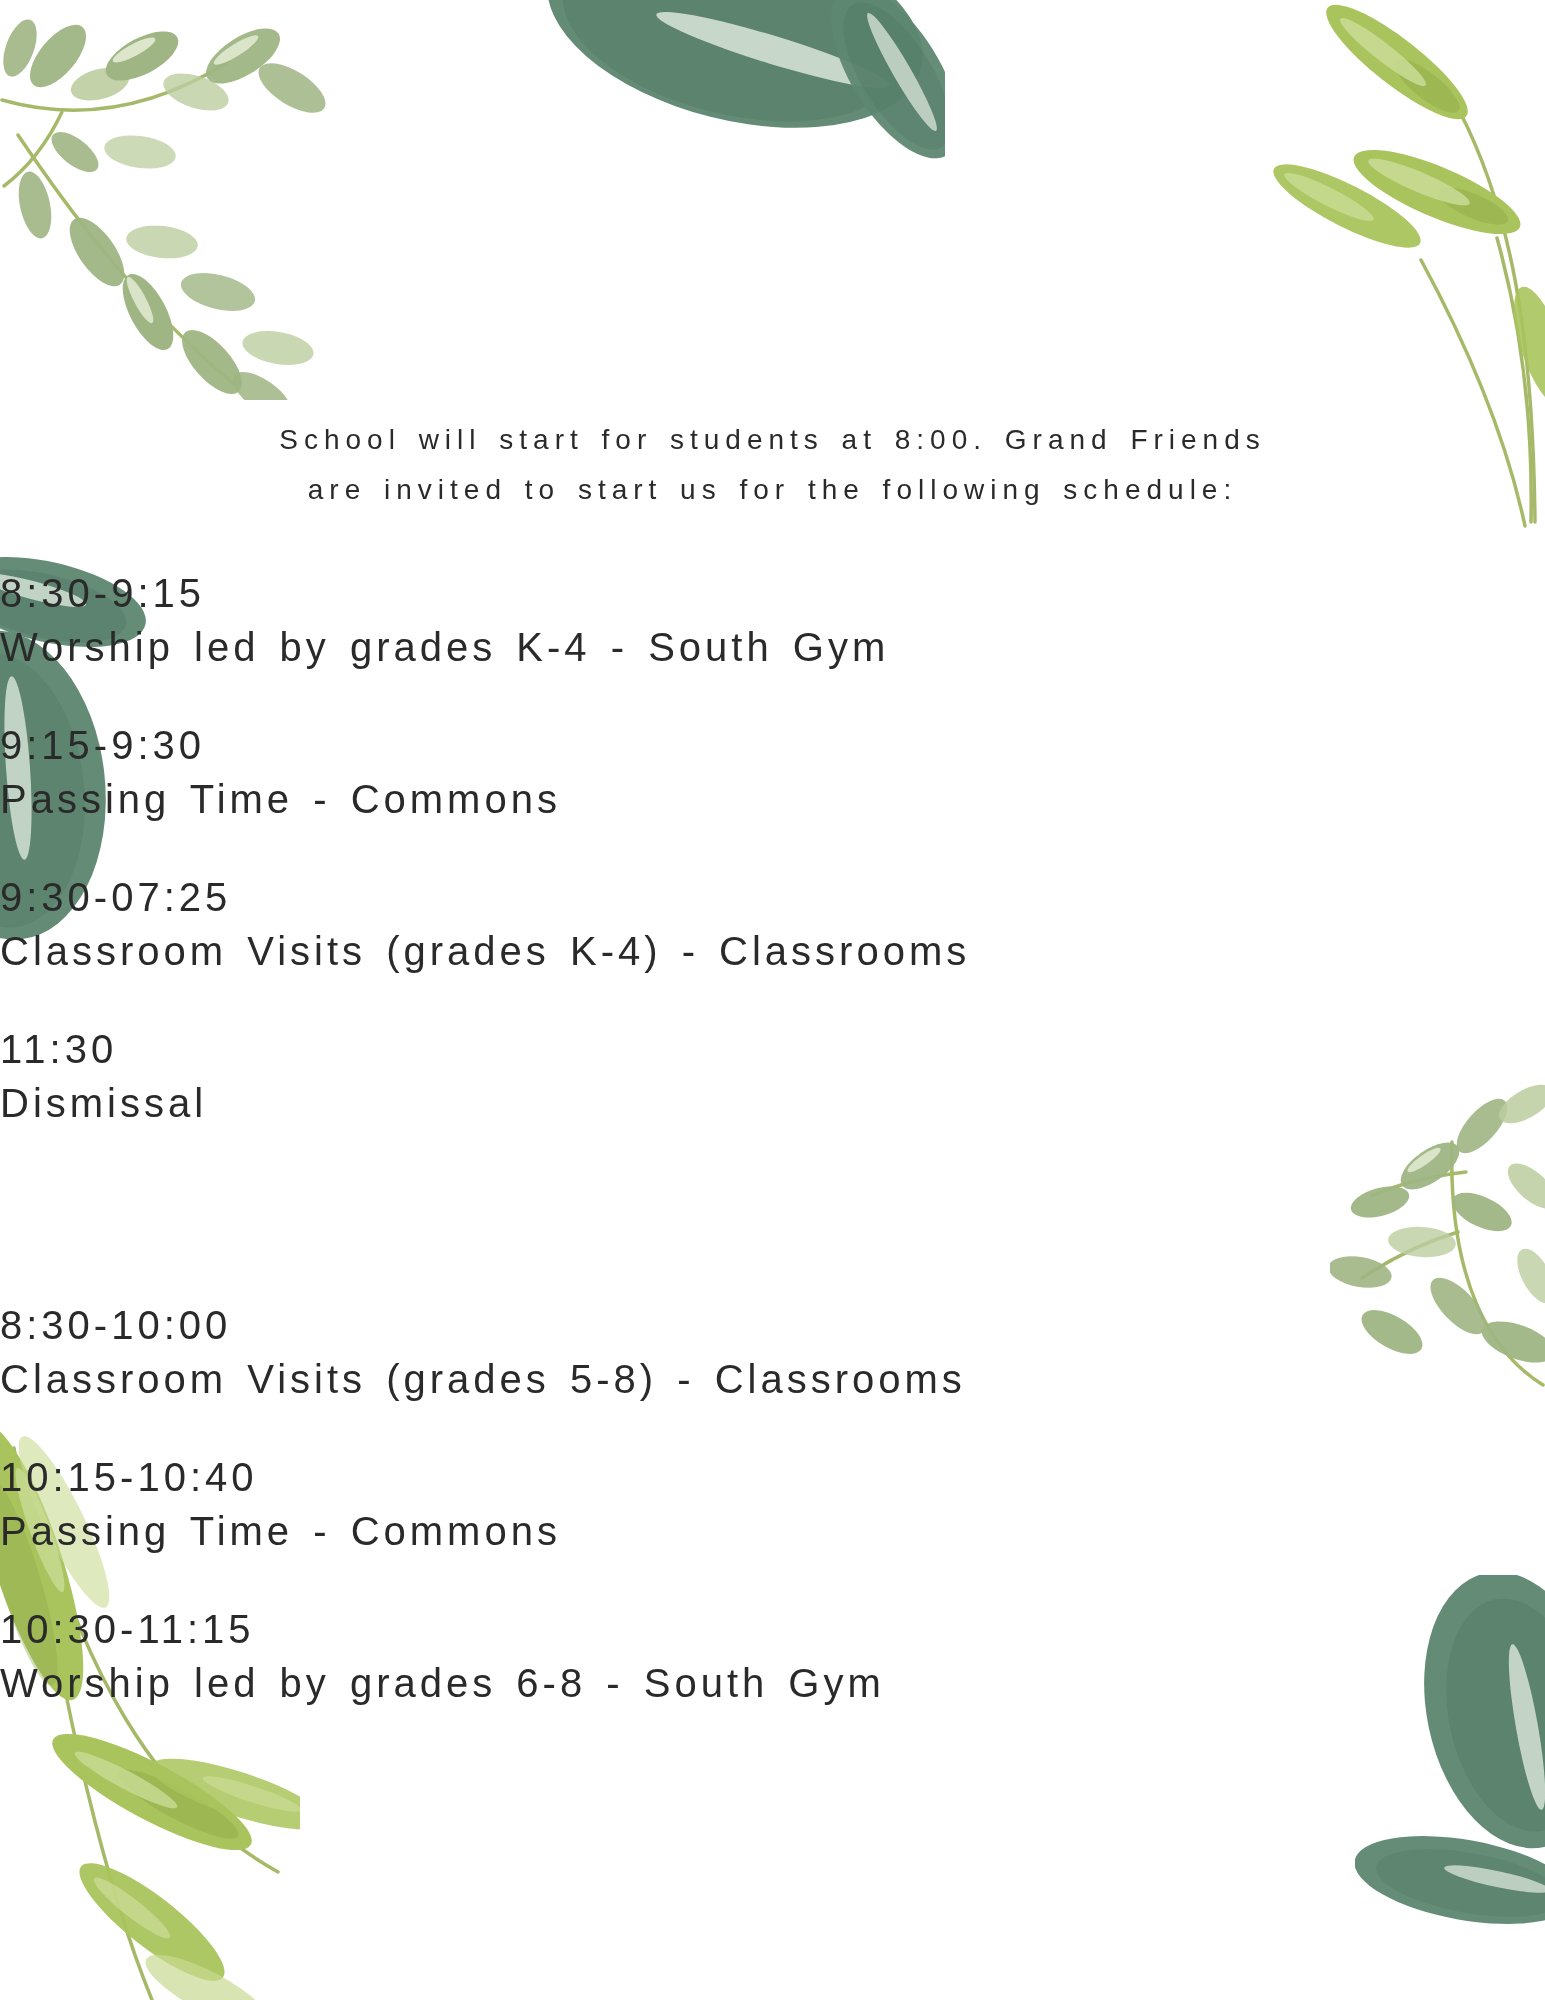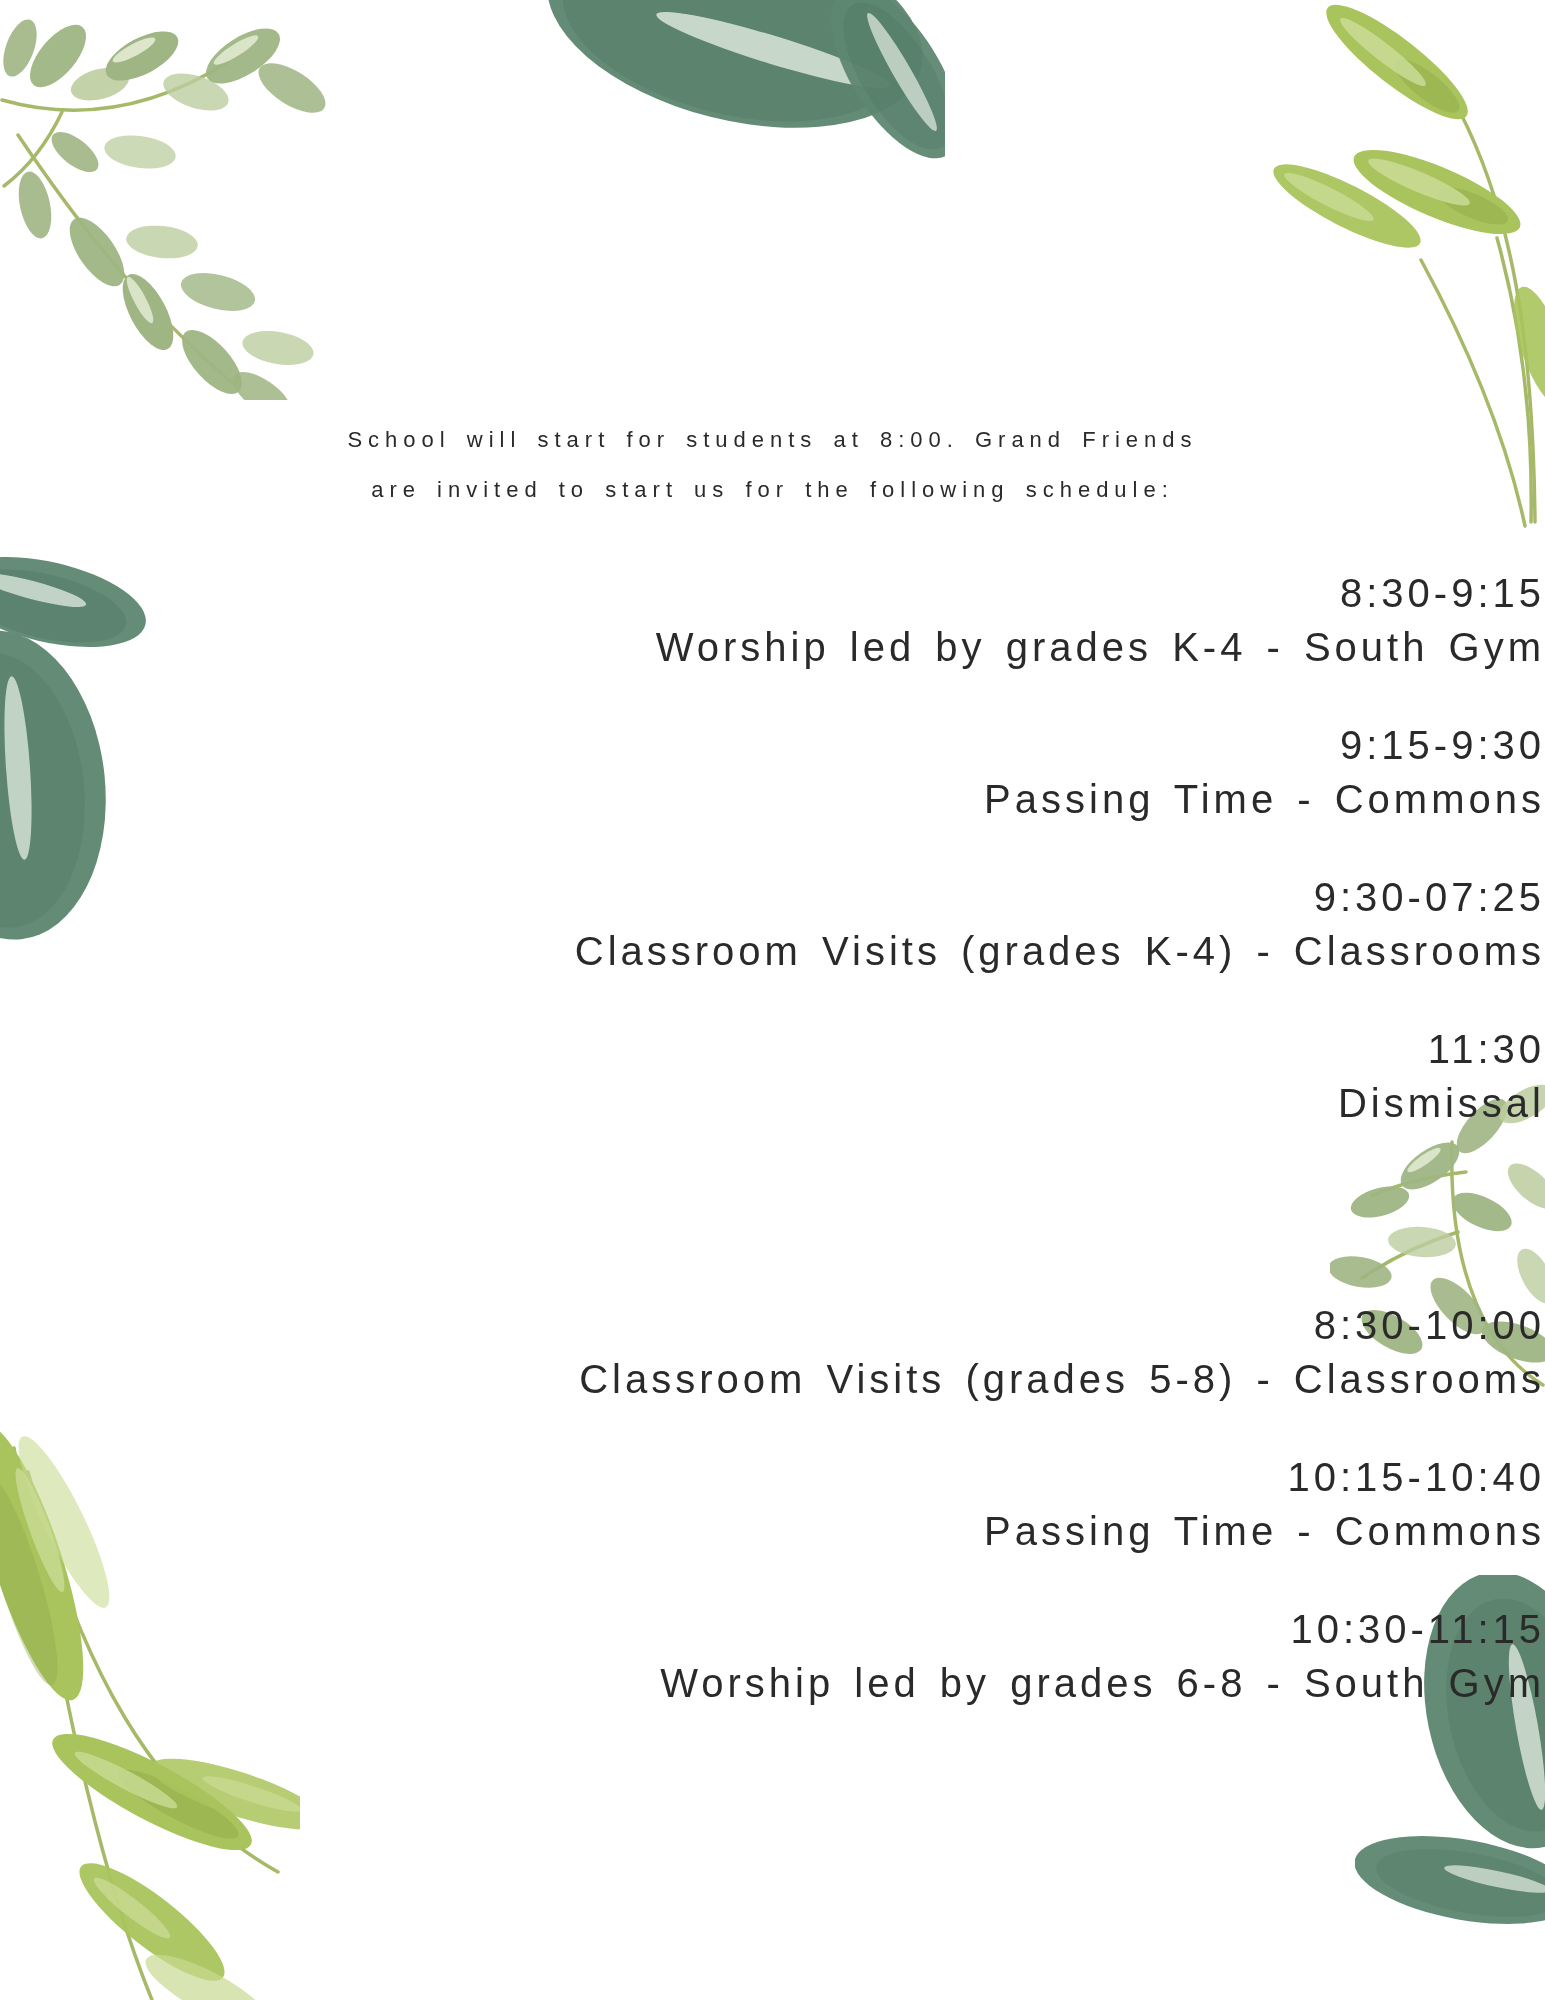--- a/index.html
+++ b/index.html
@@ -20,26 +20,26 @@
   .fill-dark         { fill: var(--dark-green,   #5e8771); }
   .fill-dark-deep    { fill: var(--dark-green-deep, #4b7260); }
   .fill-dark-hl      { fill: var(--dark-green-highlight, #ccdbcd); }
   .fill-willow       { fill: var(--willow-green, #a9c45c); }
   .fill-willow-deep  { fill: var(--willow-deep,  #8fa94a); }
   .fill-willow-light { fill: var(--willow-light, #c8da92); }
 
   .intro {
     position: absolute; left: 0; right: 0; top: 415px;
     text-align: center;
-    font-size: 22px; line-height: 50px;
+    font-size: 28px; line-height: 50px;
     letter-spacing: 6px; word-spacing: 4px;
   }
   .sched {
     position: absolute; left: 0; right: 0;
-    text-align: right;
+    text-align: left;
     font-size: 40px; line-height: 54px;
     letter-spacing: 4px; word-spacing: 5px;
   }
   .sched .entry { margin-bottom: 44px; }
   .sched .time, .sched .act { white-space: nowrap; }
 </style>
 </head>
 <body>
 
 <main class="flyer">

